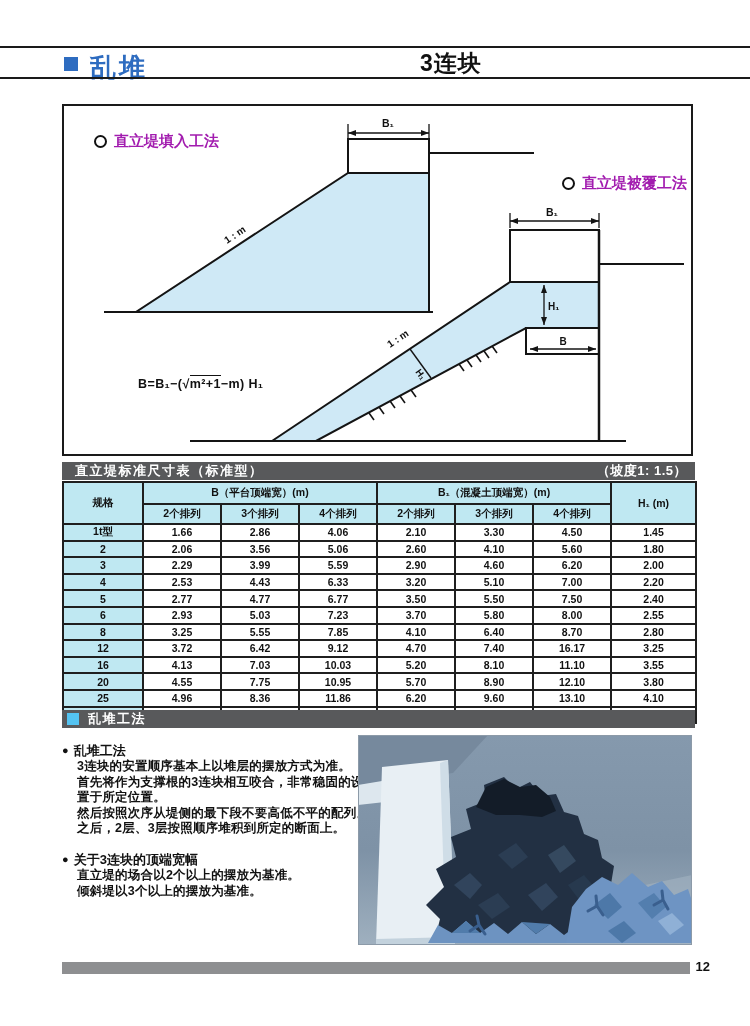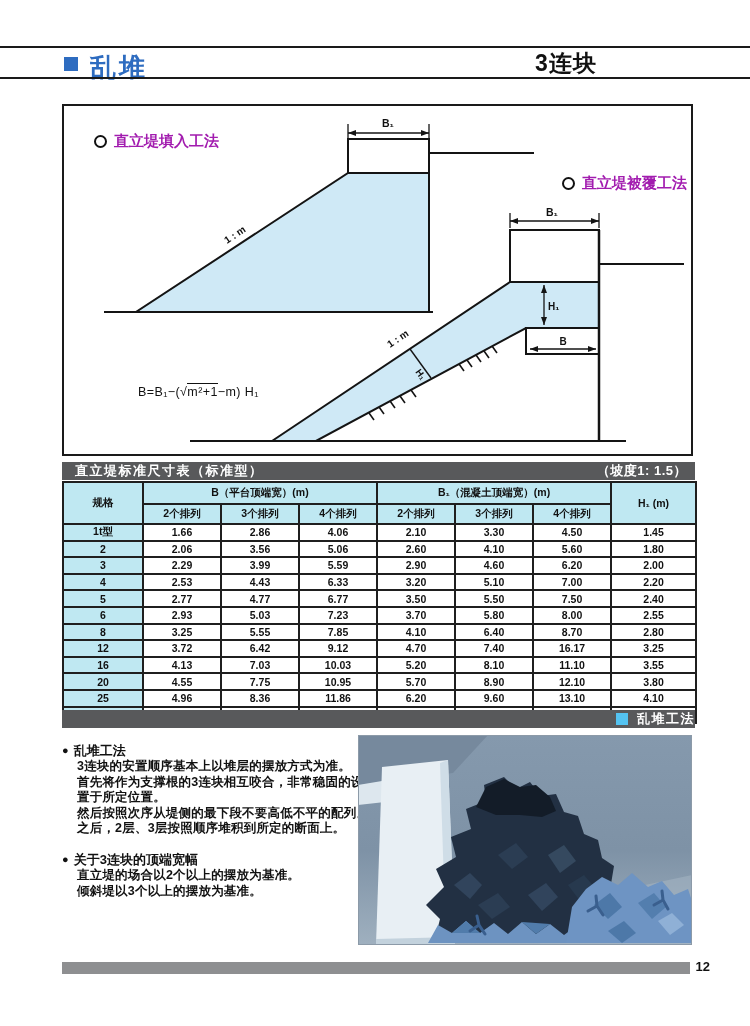--- a/index.html
+++ b/index.html
@@ -3,35 +3,35 @@
 <meta charset="utf-8">
 <style>
   html,body{margin:0;padding:0;background:#fff;}
   body{width:750px;height:1026px;position:relative;overflow:hidden;
        font-family:"Liberation Sans","DejaVu Sans",sans-serif;color:#1a1a1a;}
   
   .rule{position:absolute;left:0;width:750px;height:2px;background:#1a1a1a;}
   .hdr-sq{position:absolute;left:64px;top:57px;width:14px;height:14px;background:var(--accent,#2e6cc0);}
   .hdr-title{position:absolute;left:90px;top:50px;font-size:26px;font-weight:700;
              letter-spacing:3px;color:var(--accent,#2e6cc0);text-align:right;}
-  .hdr-right{position:absolute;left:420px;top:48px;width:292px;text-align:center;
+  .hdr-right{position:absolute;left:420px;top:48px;width:292px;text-align:left;
              font-size:23px;font-weight:700;color:#111;letter-spacing:1px;}
   
   .dg-box{position:absolute;left:62px;top:104px;width:627px;height:348px;
           border:2px solid #1a1a1a;background:#fff;}
   .method-label{position:absolute;display:flex;align-items:center;font-size:15px;
                 font-weight:700;color:#a21caf;white-space:nowrap;}
   .ring{display:inline-block;width:9px;height:9px;border:2.5px solid #111;
         border-radius:50%;margin-right:7px;flex:0 0 auto;}
-  .formula{position:absolute;left:74px;top:271px;font-size:12.5px;font-weight:400;
-           color:#111;white-space:nowrap;letter-spacing:.4px;margin-top:8px;}
+  .formula{position:absolute;left:74px;top:271px;font-size:12.5px;font-weight:700;
+           color:#111;white-space:nowrap;letter-spacing:.4px;}
   .formula .rad{border-top:1.2px solid #111;padding-top:1px;}
   
   .bar{position:absolute;left:62px;width:633px;height:18px;background:var(--bargray,#58595b);
-       display:flex;align-items:center;color:#fff;font-size:13px;font-weight:700;justify-content:flex-end;}
+       display:flex;align-items:center;color:#fff;font-size:13px;font-weight:700;}
   .bar .bar-left{padding-left:13px;letter-spacing:1.5px;flex:1;}
   .bar .bar-right{padding-right:8px;letter-spacing:.5px;}
   .bar .sq{width:12px;height:12px;background:var(--sectionsq,#54c3f1);margin-left:5px;
            margin-right:9px;flex:0 0 auto;}
   
   .size-table{position:absolute;left:62px;top:481px;border-collapse:collapse;
               table-layout:fixed;width:633px;}
   .size-table td{border:2px solid #1f1f1f;text-align:center;vertical-align:middle;
                  padding:0;font-size:10.5px;font-weight:700;color:#111;}
   .size-table thead td{background:var(--thbg,#bfe8f2);margin-left:20px;}

